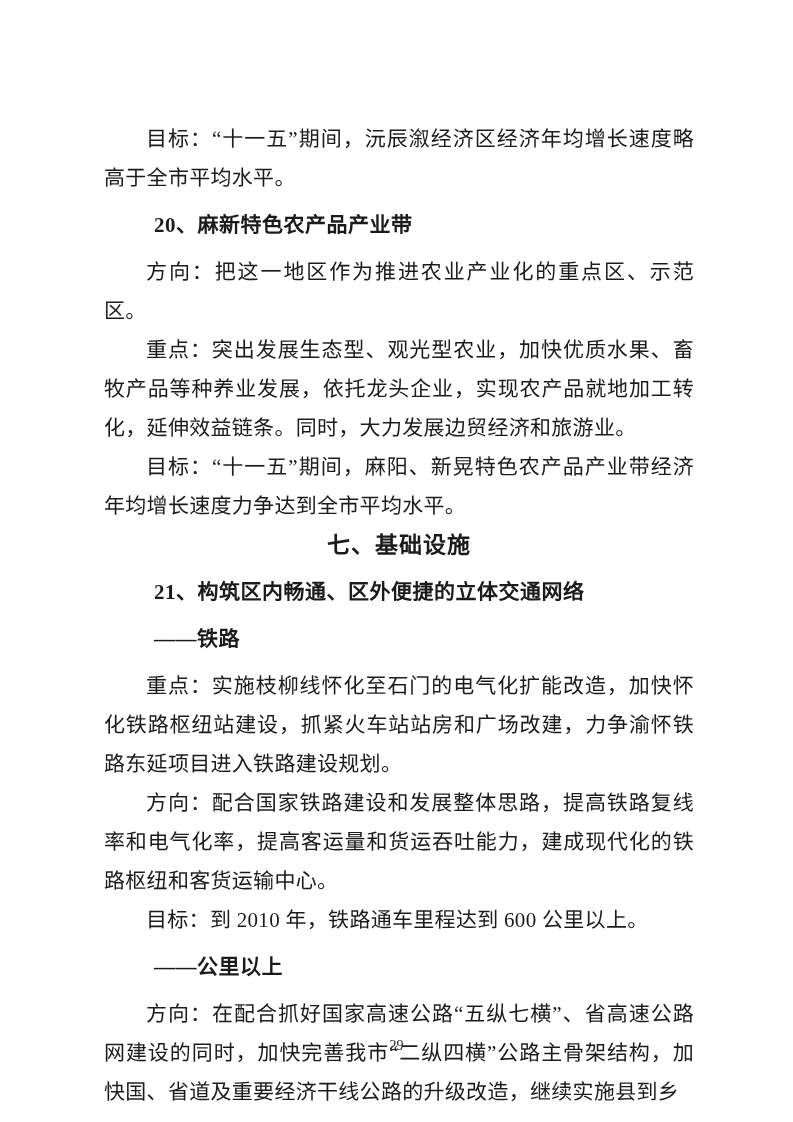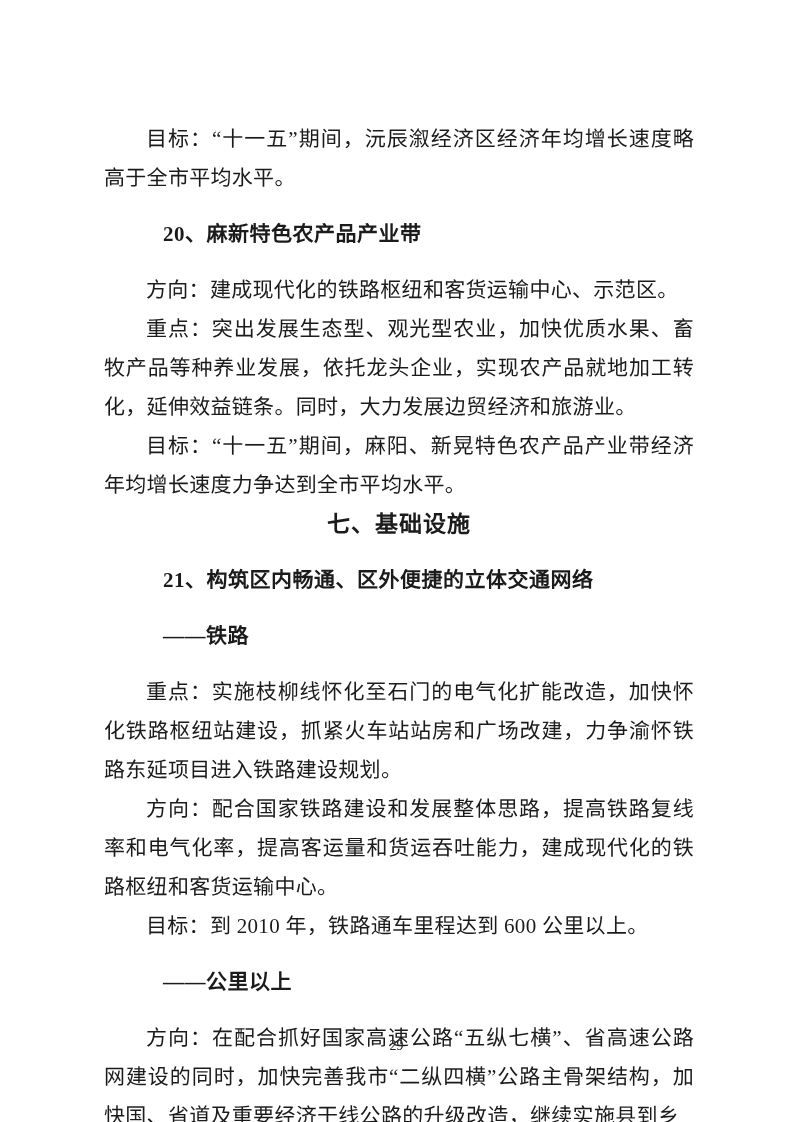--- a/index.html
+++ b/index.html
@@ -24,21 +24,21 @@
   }
   .para {
     margin: 0;
     font-size: 21px;
     line-height: 39px;
     text-align: justify;
     text-indent: 2em;
     letter-spacing: 0.3px;
   }
   .subheading {
-    margin: 17px;
+    margin: 8px;
     font-size: 21px;
     line-height: 39px;
     font-weight: bold;
     text-indent: 2em;
     text-align: left;
     letter-spacing: 0.5px;
   }
   .section-title {
     margin: 0;
     font-size: 23px;
@@ -60,21 +60,21 @@
     font-family: "Liberation Serif", "DejaVu Serif", serif;
   }
 </style>
 </head>
 <body>
 
 <div class="page">
   <div class="content">
     <p class="para">目标：“十一五”期间，沅辰溆经济区经济年均增长速度略高于全市平均水平。</p>
     <p class="subheading">20、麻新特色农产品产业带</p>
-    <p class="para">方向：建成现代化的铁路枢纽和客货运输中心、示范区。</p>
+    <p class="para">方向：把这一地区作为推进农业产业化的重点区、示范区。</p>
     <p class="para">重点：突出发展生态型、观光型农业，加快优质水果、畜牧产品等种养业发展，依托龙头企业，实现农产品就地加工转化，延伸效益链条。同时，大力发展边贸经济和旅游业。</p>
     <p class="para">目标：“十一五”期间，麻阳、新晃特色农产品产业带经济年均增长速度力争达到全市平均水平。</p>
     <p class="section-title">七、基础设施</p>
     <p class="subheading">21、构筑区内畅通、区外便捷的立体交通网络</p>
     <p class="subheading">——铁路</p>
     <p class="para">重点：实施枝柳线怀化至石门的电气化扩能改造，加快怀化铁路枢纽站建设，抓紧火车站站房和广场改建，力争渝怀铁路东延项目进入铁路建设规划。</p>
     <p class="para">方向：配合国家铁路建设和发展整体思路，提高铁路复线率和电气化率，提高客运量和货运吞吐能力，建成现代化的铁路枢纽和客货运输中心。</p>
     <p class="para">目标：到 2010 年，铁路通车里程达到 600 公里以上。</p>
     <p class="subheading">——公里以上</p>
     <p class="para">方向：在配合抓好国家高速公路“五纵七横”、省高速公路网建设的同时，加快完善我市“二纵四横”公路主骨架结构，加快国、省道及重要经济干线公路的升级改造，继续实施县到乡</p>

